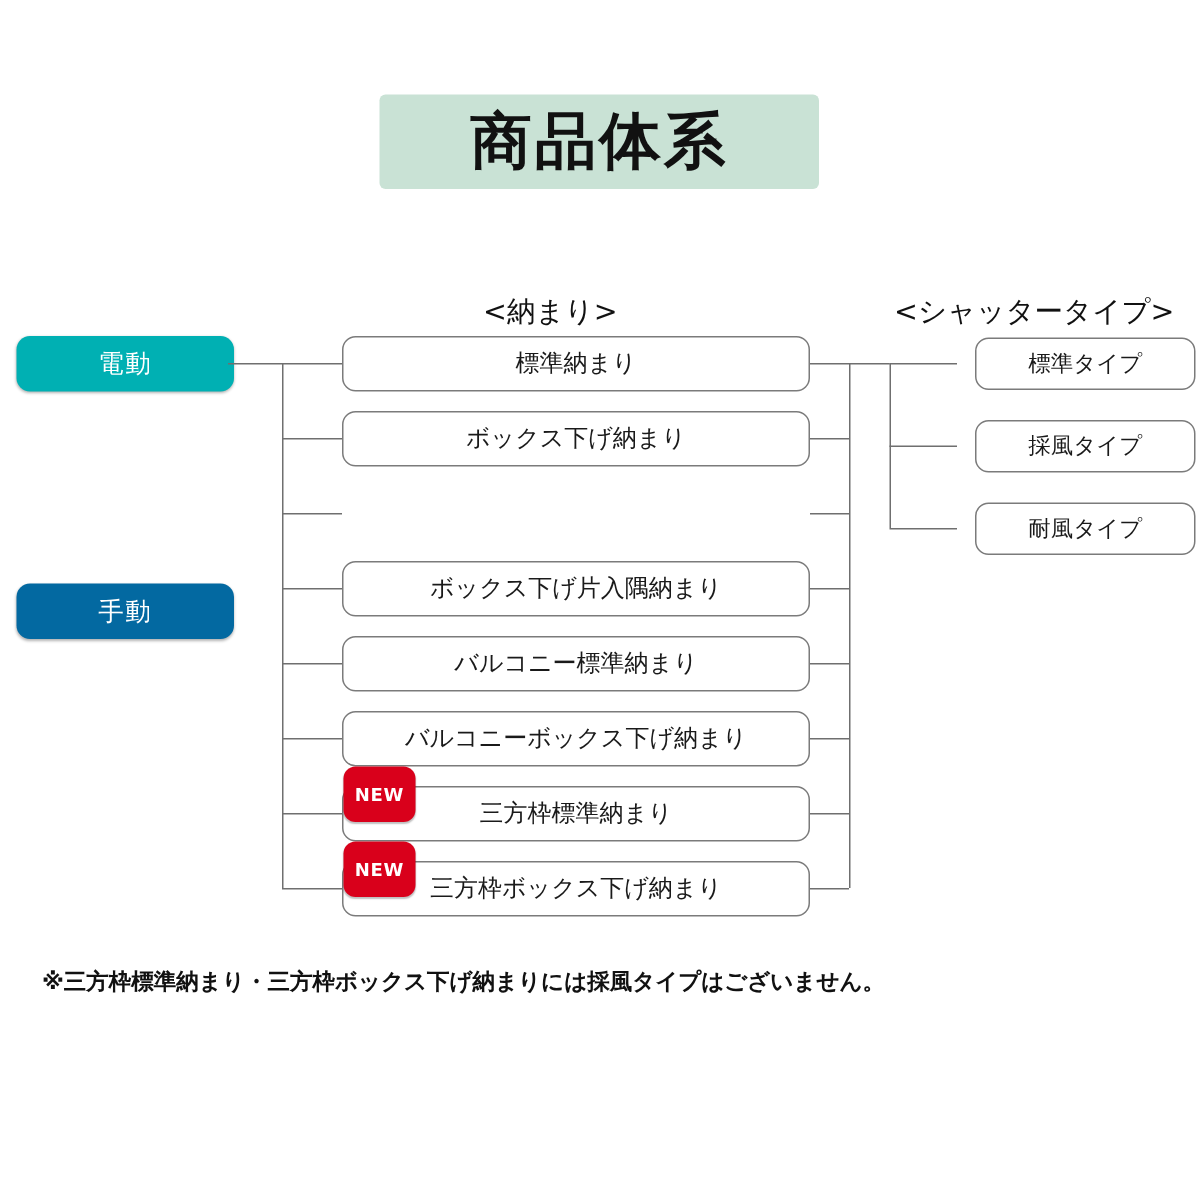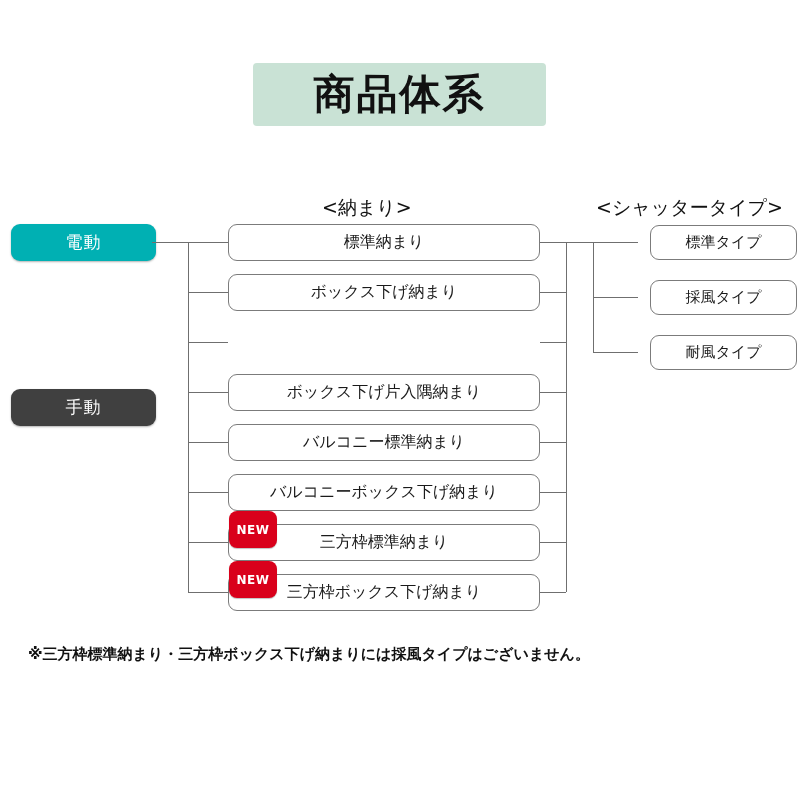--- a/index.html
+++ b/index.html
@@ -67,21 +67,21 @@
     color: #ffffff;
     box-shadow: 0 1px 2px rgba(0,0,0,0.30);
     letter-spacing: 1px;
   }
   #btn-dendou {
     top: 224px;
     background: #00b0b3;
   }
   #btn-shudou {
     top: 389px;
-    background: #404040;
+    background: #0369a1;
   }
 
   
   .node {
     position: absolute;
     background: #ffffff;
     border: 1px solid #7b7b7b;
     border-radius: 9px;
     display: flex;
     align-items: center;

